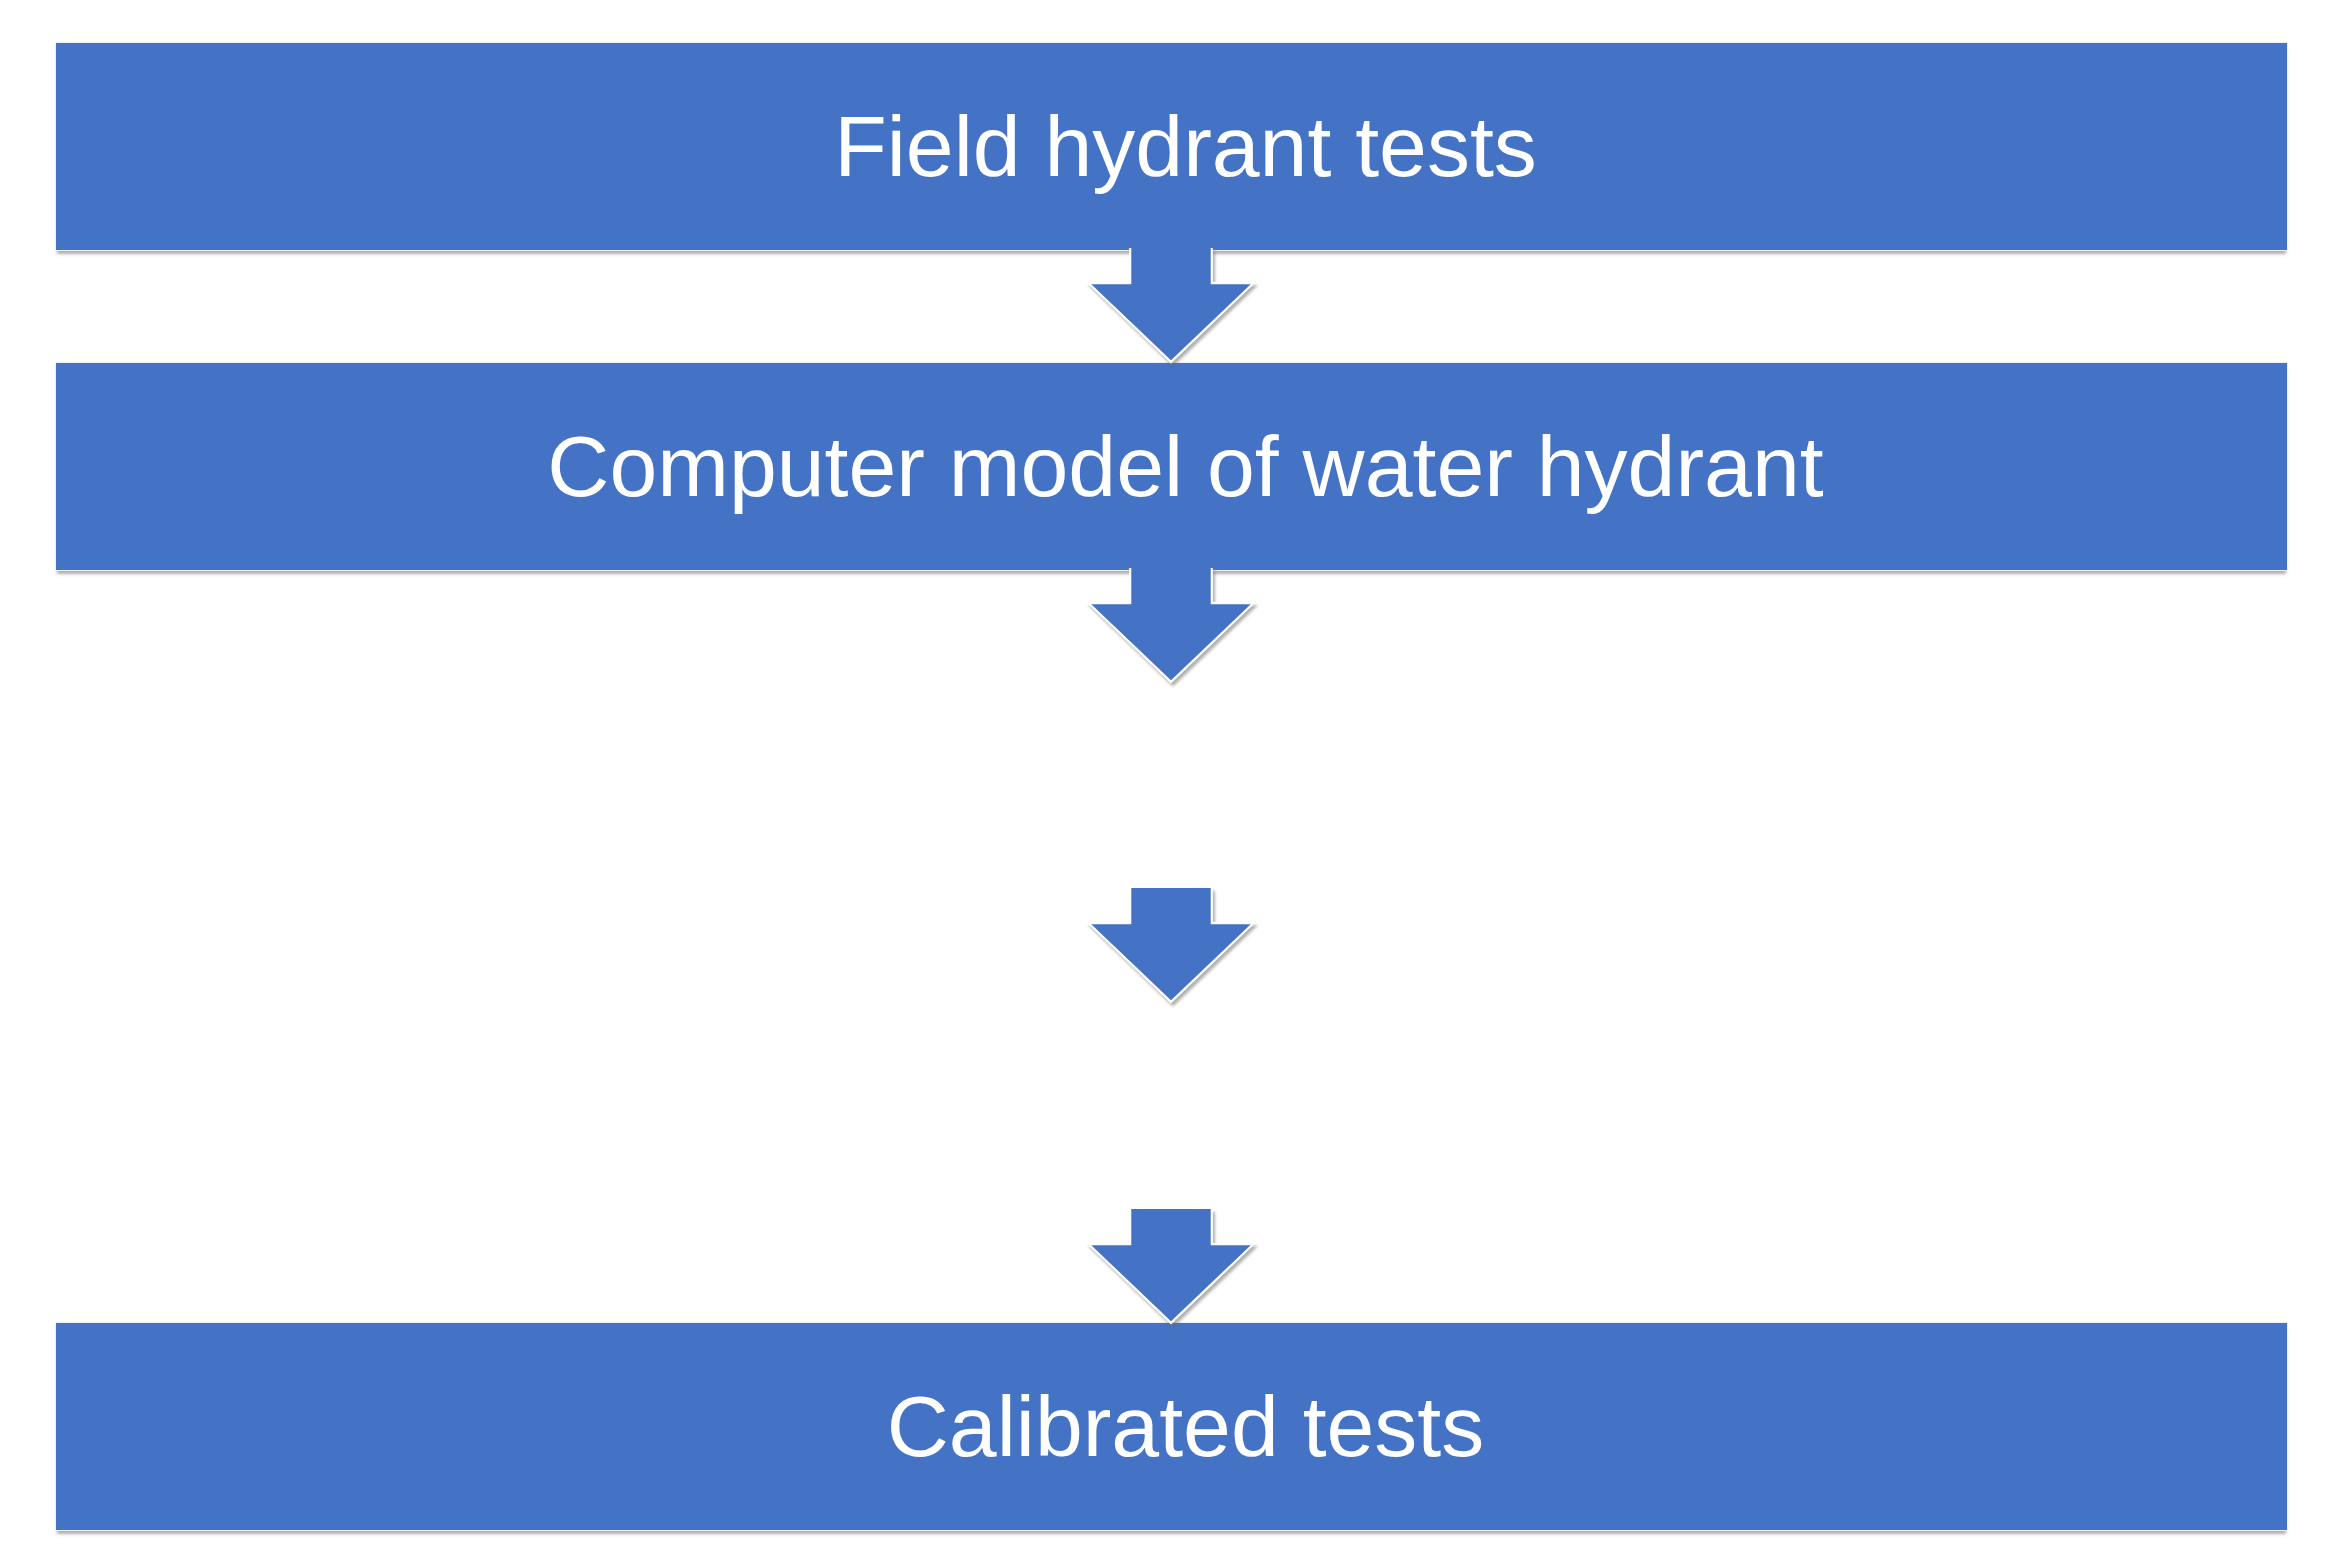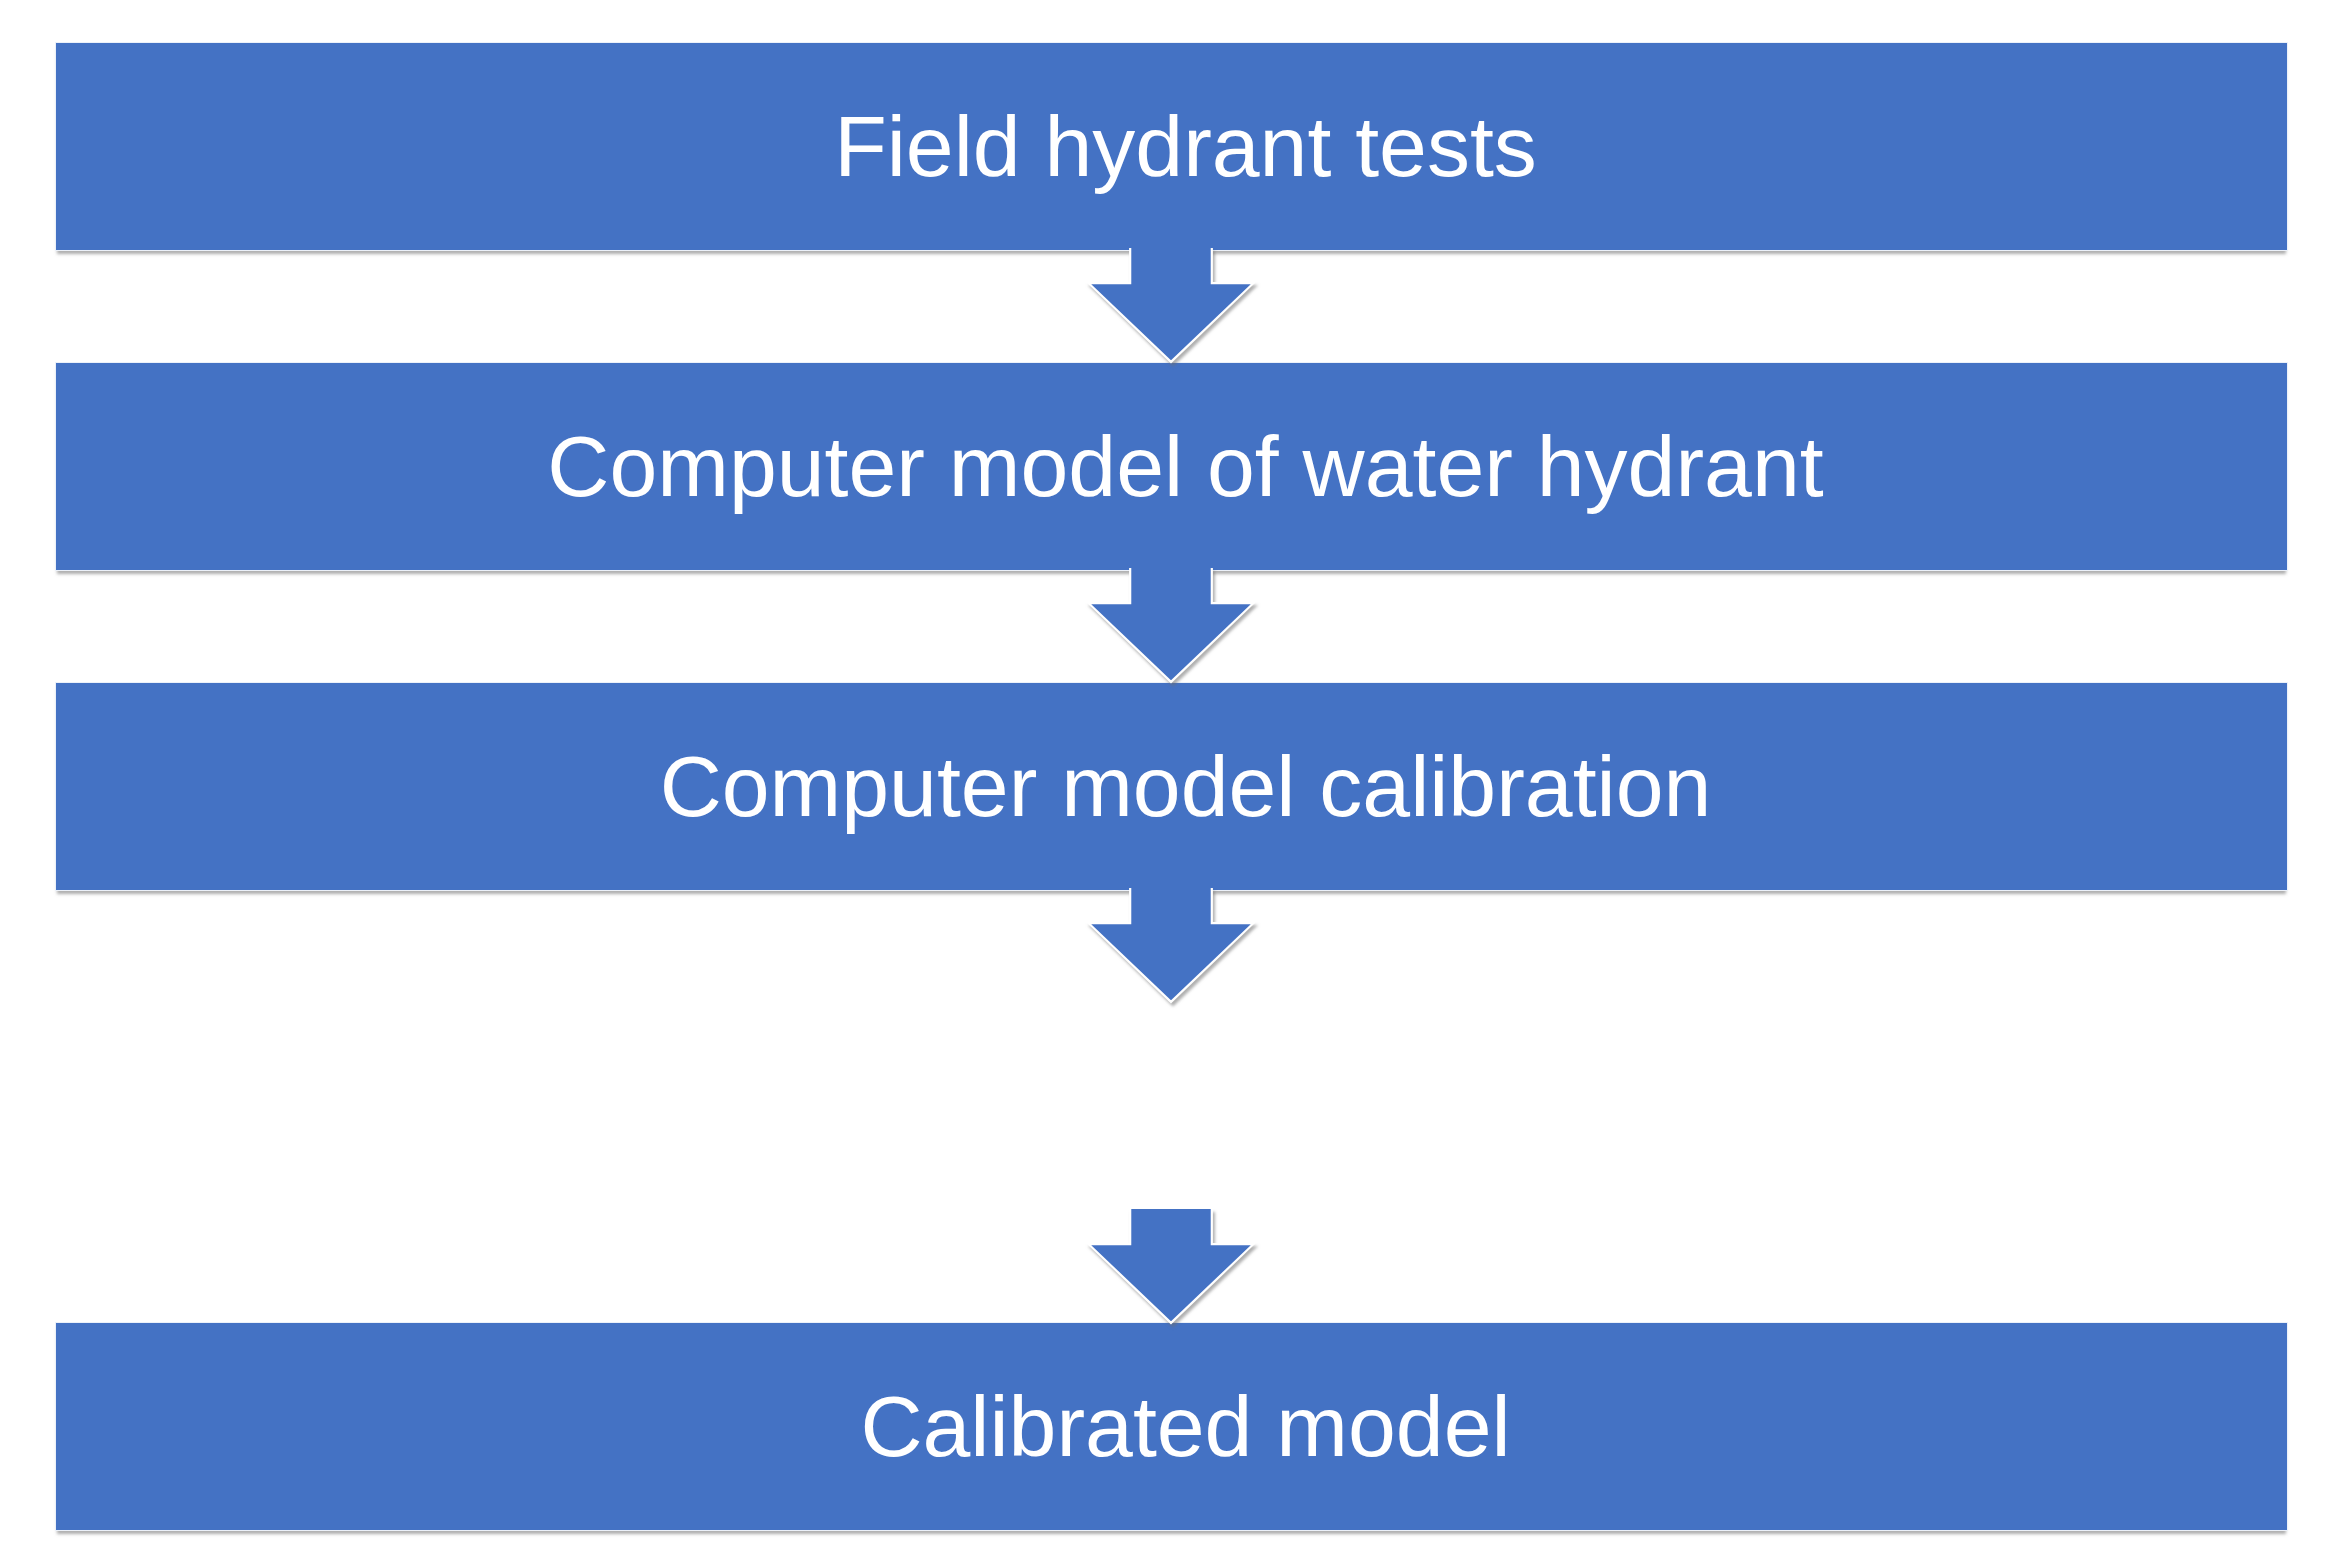--- a/index.html
+++ b/index.html
@@ -75,35 +75,32 @@
   <div class="flow-box box-2">
     <span class="label">Computer model of water hydrant</span>
   </div>
 
   <div class="down-arrow arrow-2">
     <svg viewBox="-3 0 236 160" xmlns="http://www.w3.org/2000/svg">
       <polygon points="59,-6 171,-6 171,48 228,48 115,156 2,48 59,48" stroke="#ffffff" stroke-width="3" stroke-linejoin="miter" fill="#4472C4"></polygon>
     </svg>
   </div>
 
-  <div class="flow-box box-3">
-    <span class="label">Computer model calibration</span>
-  </div>
 
   <div class="down-arrow arrow-3">
     <svg viewBox="-3 0 236 160" xmlns="http://www.w3.org/2000/svg">
       <polygon points="59,-6 171,-6 171,48 228,48 115,156 2,48 59,48" stroke="#ffffff" stroke-width="3" stroke-linejoin="miter" fill="#4472C4"></polygon>
     </svg>
   </div>
 
 
   <div class="down-arrow arrow-4">
     <svg viewBox="-3 0 236 160" xmlns="http://www.w3.org/2000/svg">
       <polygon points="59,-6 171,-6 171,48 228,48 115,156 2,48 59,48" stroke="#ffffff" stroke-width="3" stroke-linejoin="miter" fill="#4472C4"></polygon>
     </svg>
   </div>
 
   <div class="flow-box box-5">
-    <span class="label">Calibrated model</span>
+    <span class="label">Calibrated tests</span>
   </div>
 
 </div>
 
 
 </body></html>

